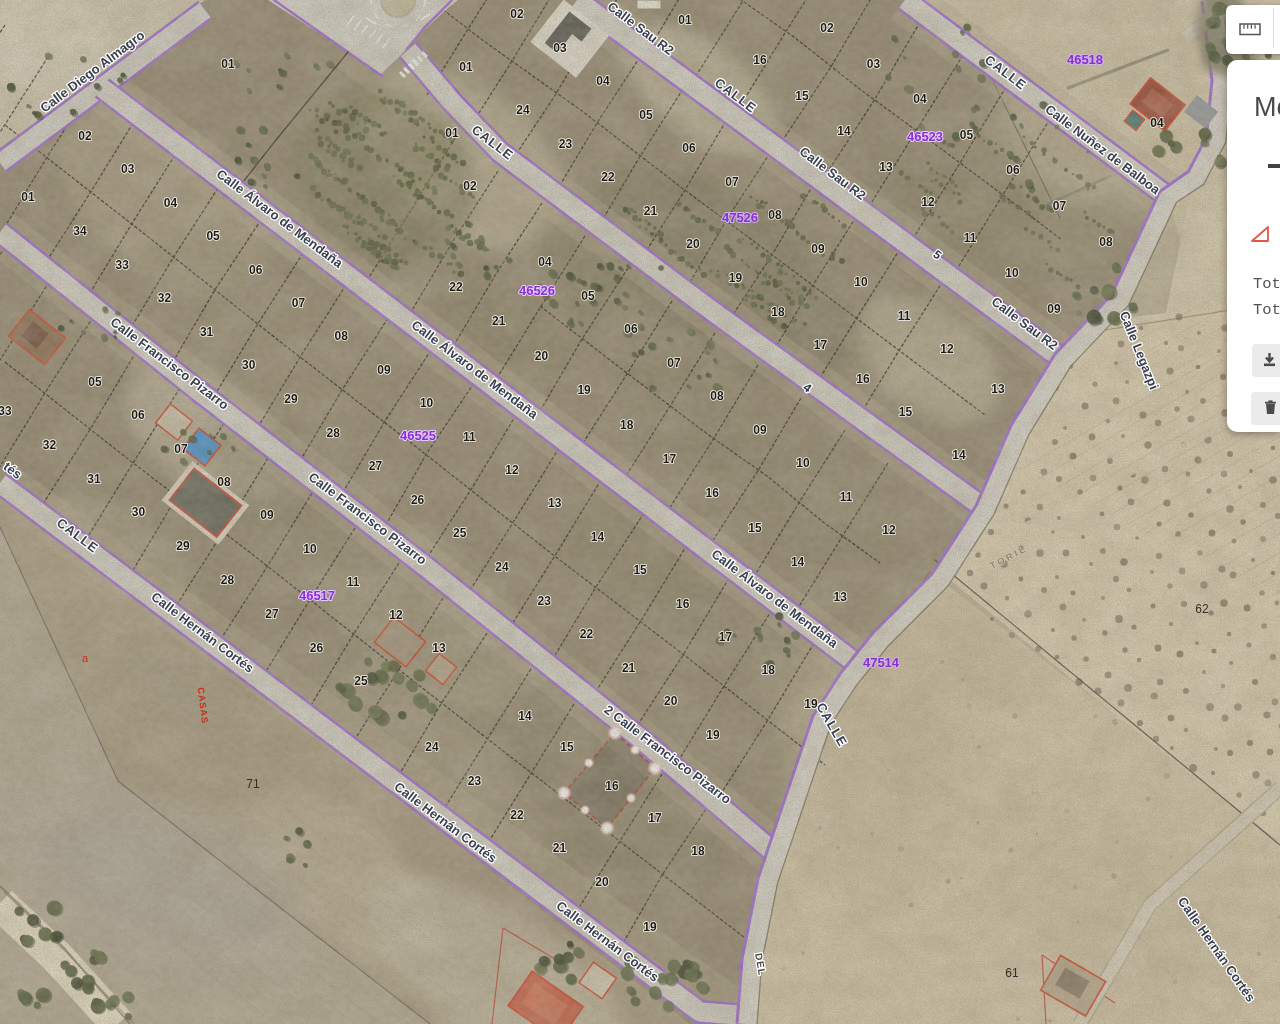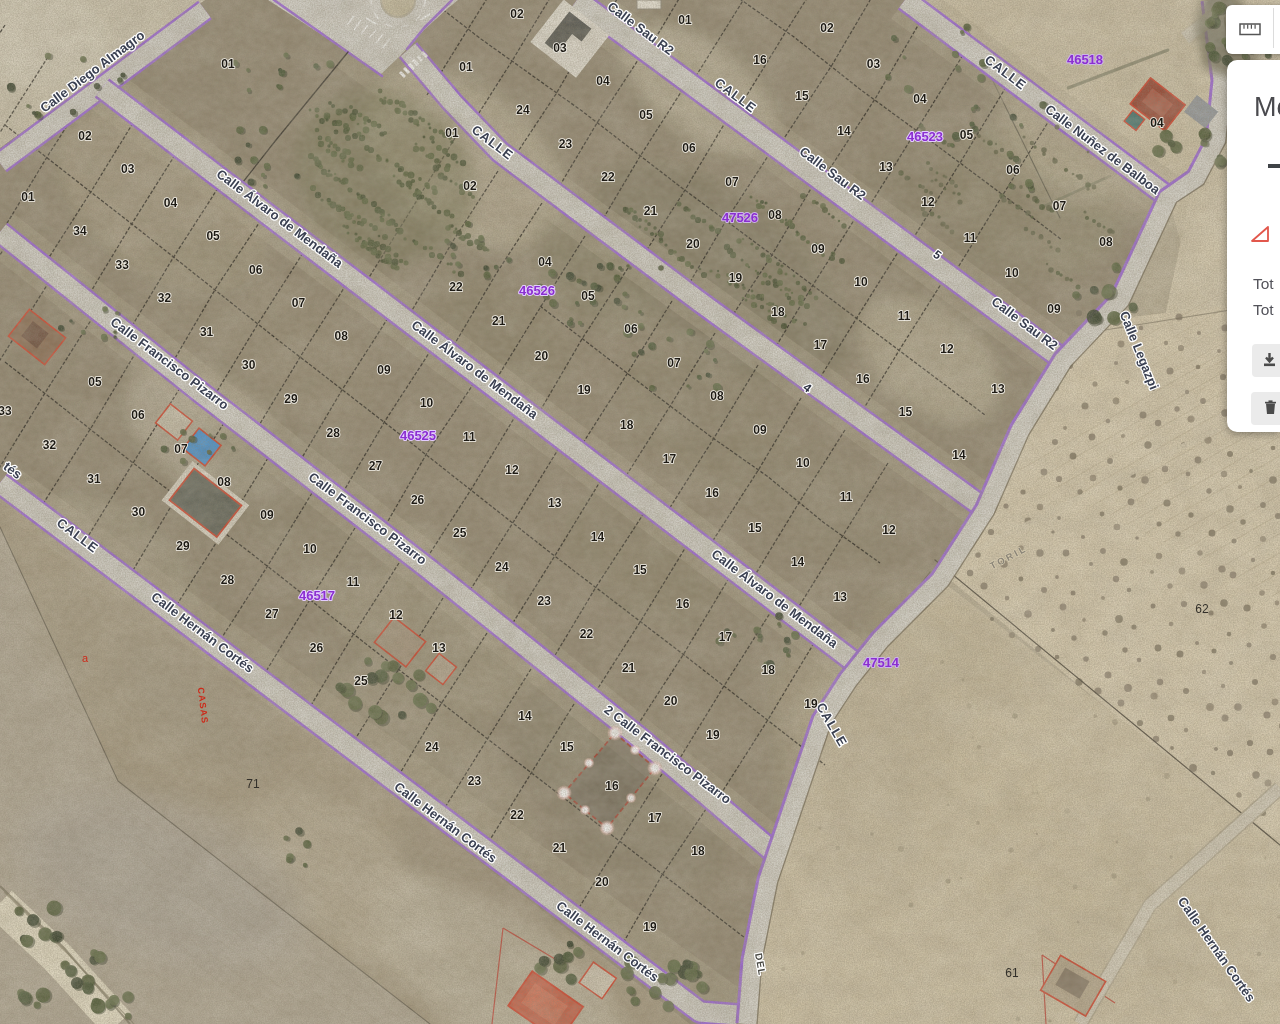--- a/index.html
+++ b/index.html
@@ -1929,21 +1929,21 @@
 <div class="panel" style="left:1227px;top:60px;width:53px;height:372px;border-radius:10px 0 0 10px;box-shadow:0 2px 8px rgba(0,0,0,0.35);"></div>
 
 <div style="position:absolute;left:1254px;top:92px;font-size:27px;color:#4a4a4e;font-family:'Liberation Sans',sans-serif;">Me</div>
 
 <div style="position:absolute;left:1268px;top:164px;width:12px;height:4px;background:#3f4347;"></div>
 
 <svg style="position:absolute;left:1250px;top:225px;" width="20" height="18" viewBox="0 0 20 18">
     <path d="M2,16 L18,16 L18,2 Z" fill="none" stroke="#e2574c" stroke-width="1.8" stroke-linejoin="round"></path>
   </svg>
 
-<div style="position:absolute;left:1253px;top:271px;font-size:15.5px;color:#53535a;font-family:Liberation Sans, sans-serif;line-height:26px;">Tot<br>Tot</div>
+<div style="position:absolute;left:1253px;top:271px;font-size:15.5px;color:#53535a;font-family:Liberation Mono, monospace;line-height:26px;">Tot<br>Tot</div>
 
 <div style="position:absolute;left:1252px;top:344px;width:28px;height:33px;background:#ebebeb;border-radius:4px 0 0 4px;"></div>
 <svg style="position:absolute;left:1262px;top:352px;" width="15" height="16" viewBox="0 0 15 16">
     <path d="M7.5,1 L7.5,8 M4,5.5 L7.5,9.5 L11,5.5" stroke="#4b4b4b" stroke-width="2.4" fill="none"></path>
     <rect x="2" y="11.5" width="11" height="2.6" fill="#4b4b4b"></rect>
   </svg>
 
 <div style="position:absolute;left:1251px;top:392px;width:29px;height:33px;background:#ebebeb;border-radius:4px 0 0 4px;"></div>
 <svg style="position:absolute;left:1264px;top:400px;" width="13" height="15" viewBox="0 0 13 15">
     <path d="M2,3.5 L11,3.5 L10,14 L3,14 Z" fill="#4b4b4b"></path>

